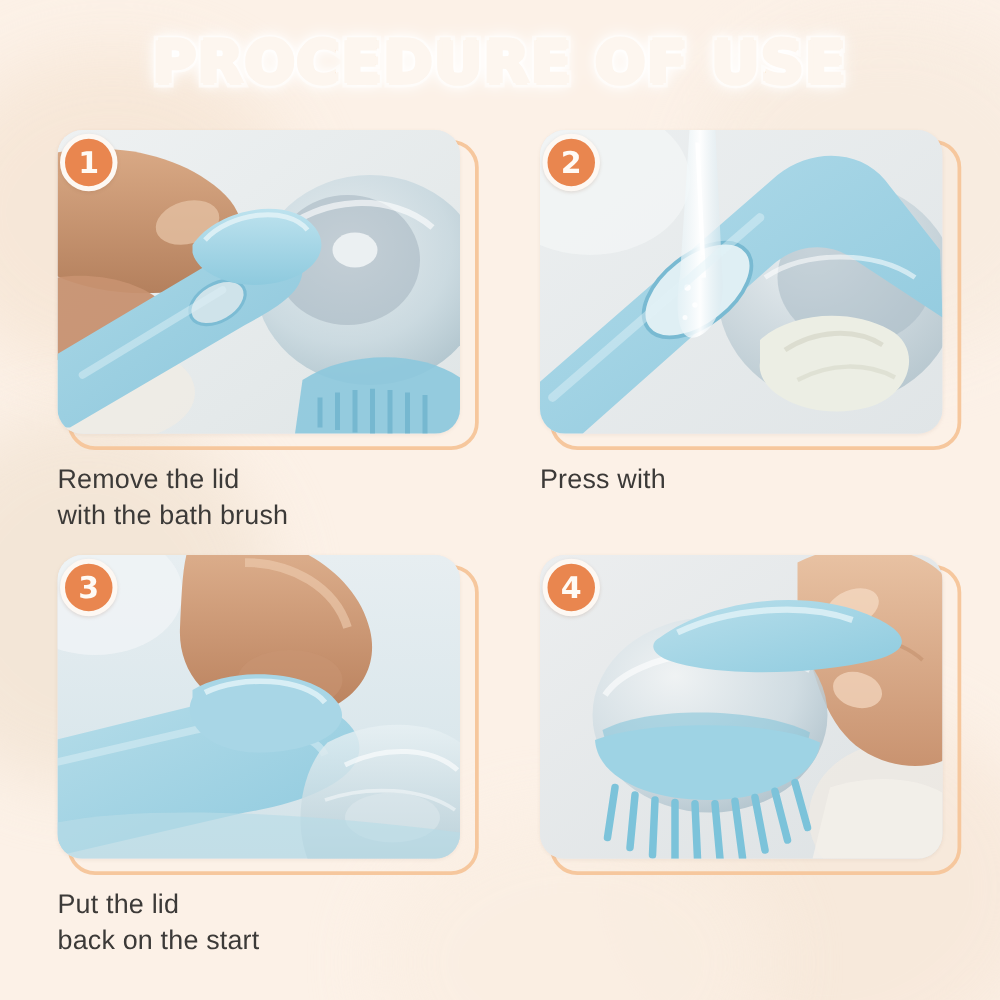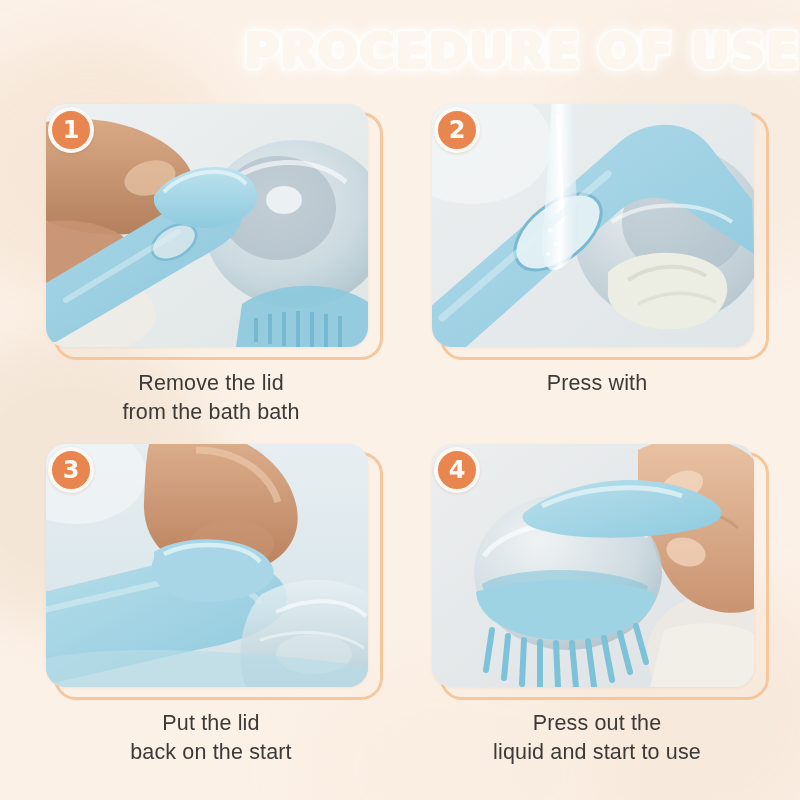--- a/index.html
+++ b/index.html
@@ -27,21 +27,21 @@
   .blob-ml { left: -80px;  top: 330px;  width: 300px; height: 300px; background: #f2e4d4; opacity: .8; }
   .blob-br { right: -40px; bottom: -60px; width: 360px; height: 300px; background: #f7e8da; opacity: .85; }
   .blob-bc { left: 300px;  bottom: -90px; width: 320px; height: 240px; background: #faeee2; opacity: .8; }
 
   
   .title-wrap {
     position: absolute;
     top: 26px;
     left: 0;
     width: 800px;
-    text-align: right;
+    text-align: center;
     z-index: 6;
   }
   .title {
     display: inline-block;
     font-family: "DejaVu Sans", sans-serif;
     font-weight: bold;
     font-size: 47px;
     letter-spacing: 1.5px;
     line-height: 1.05;
     background-image: linear-gradient(95deg, #f08257 0%, #f08e58 22%, #ef9a55 45%, #eaa94e 70%, #e8ae4b 100%);
@@ -134,21 +134,21 @@
     display: flex;
     align-items: center;
     justify-content: center;
     z-index: 4;
     box-shadow: 0 1px 3px rgba(140,90,60,.18);
   }
 
   
   .caption {
     margin-top: 16px;
-    text-align: center;
+    text-align: left;
     color: #3c3a38;
     font-family: "Liberation Sans", sans-serif;
     font-size: 21.5px;
     font-weight: 400;
     line-height: 1.33;
     letter-spacing: .15px;
   }
   .caption span { display: block; }
 </style>
 </head>
@@ -230,21 +230,21 @@
           <path d="M108,92 C128,62 186,52 206,78 C220,96 204,116 176,122 C144,129 112,116 108,98 Z" fill="url(#s1lid)"></path>
           <path d="M118,88 C138,66 184,60 200,80" stroke="#e2f2f7" stroke-width="4" fill="none" opacity=".85"></path>
 
           <path d="M20,196 L132,128" stroke="#ddf0f6" stroke-width="6" opacity=".5" stroke-linecap="round"></path>
         </svg>
       </div>
       <div class="badge">1</div>
     </div>
     <div class="caption">
       <span>Remove the lid</span>
-      <span>from the bath bath</span>
+      <span>with the bath brush</span>
     </div>
   </div>
 
   <div class="card">
     <div class="frame">
       <div class="photo">
         <svg viewBox="0 0 322 243" preserveAspectRatio="xMidYMid slice">
           <defs>
             <linearGradient id="s2bg" x1="0" y1="0" x2="1" y2="1">
               <stop offset="0" stop-color="#eceff0"></stop>
@@ -400,19 +400,15 @@
               <line x1="172" y1="194" x2="180" y2="236"></line>
             <line x1="188" y1="189" x2="198" y2="228"></line>
               <line x1="204" y1="182" x2="214" y2="218"></line>
           </g>
 
           <path d="M232,186 C268,174 310,178 330,196 L330,243 L218,243 Z" fill="#f3f0ea" opacity=".85"></path>
         </svg>
       </div>
       <div class="badge">4</div>
     </div>
-    <div class="caption">
-      <span>Press out the</span>
-      <span>liquid and start to use</span>
-    </div>
   </div>
 
 </div>
 
 </body></html>

